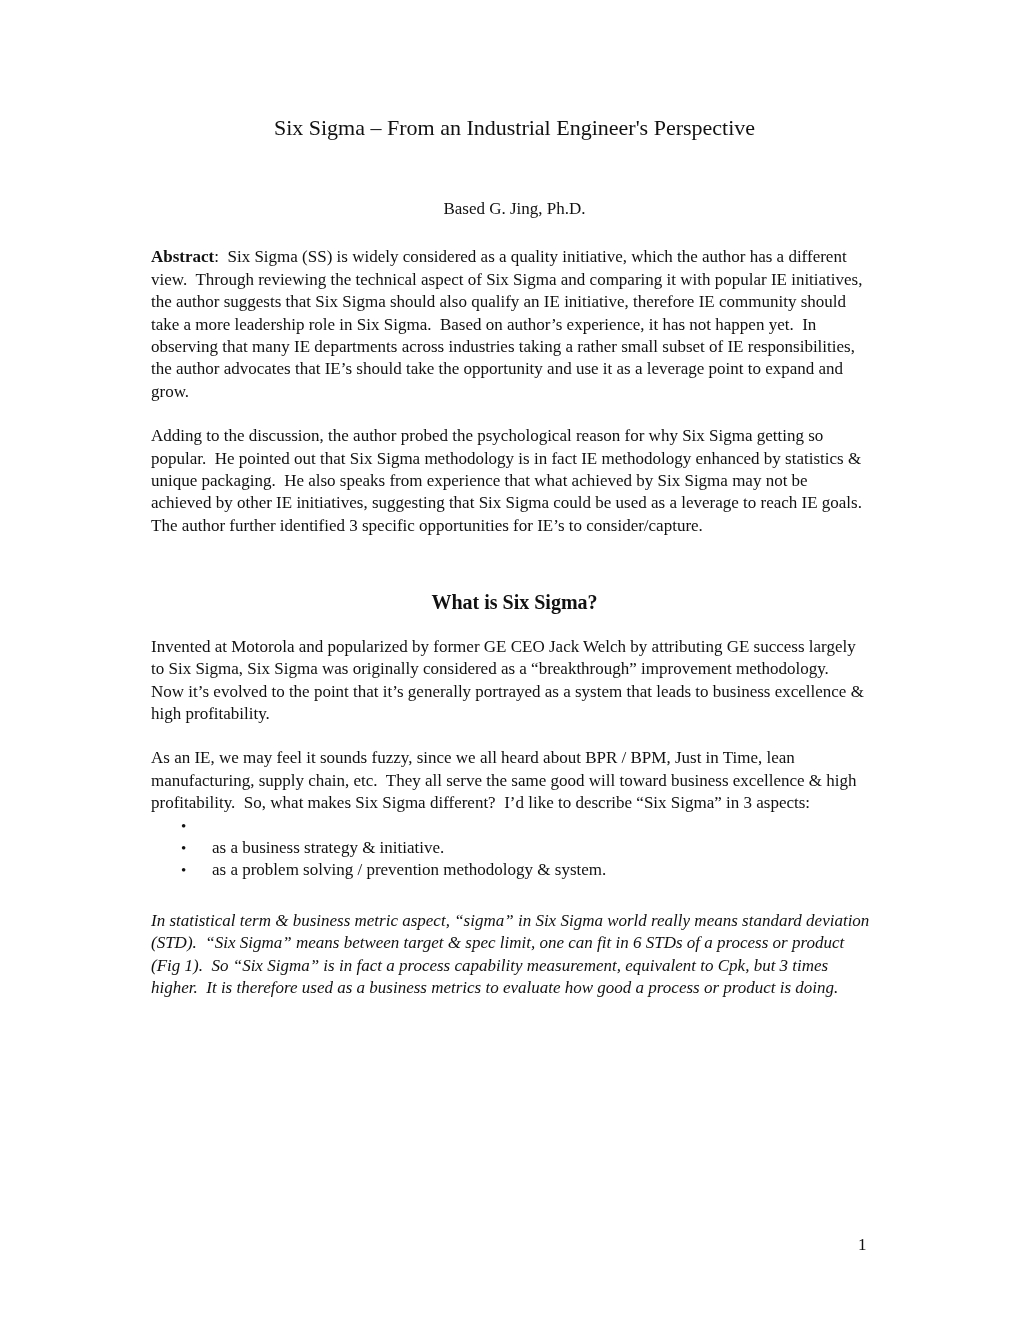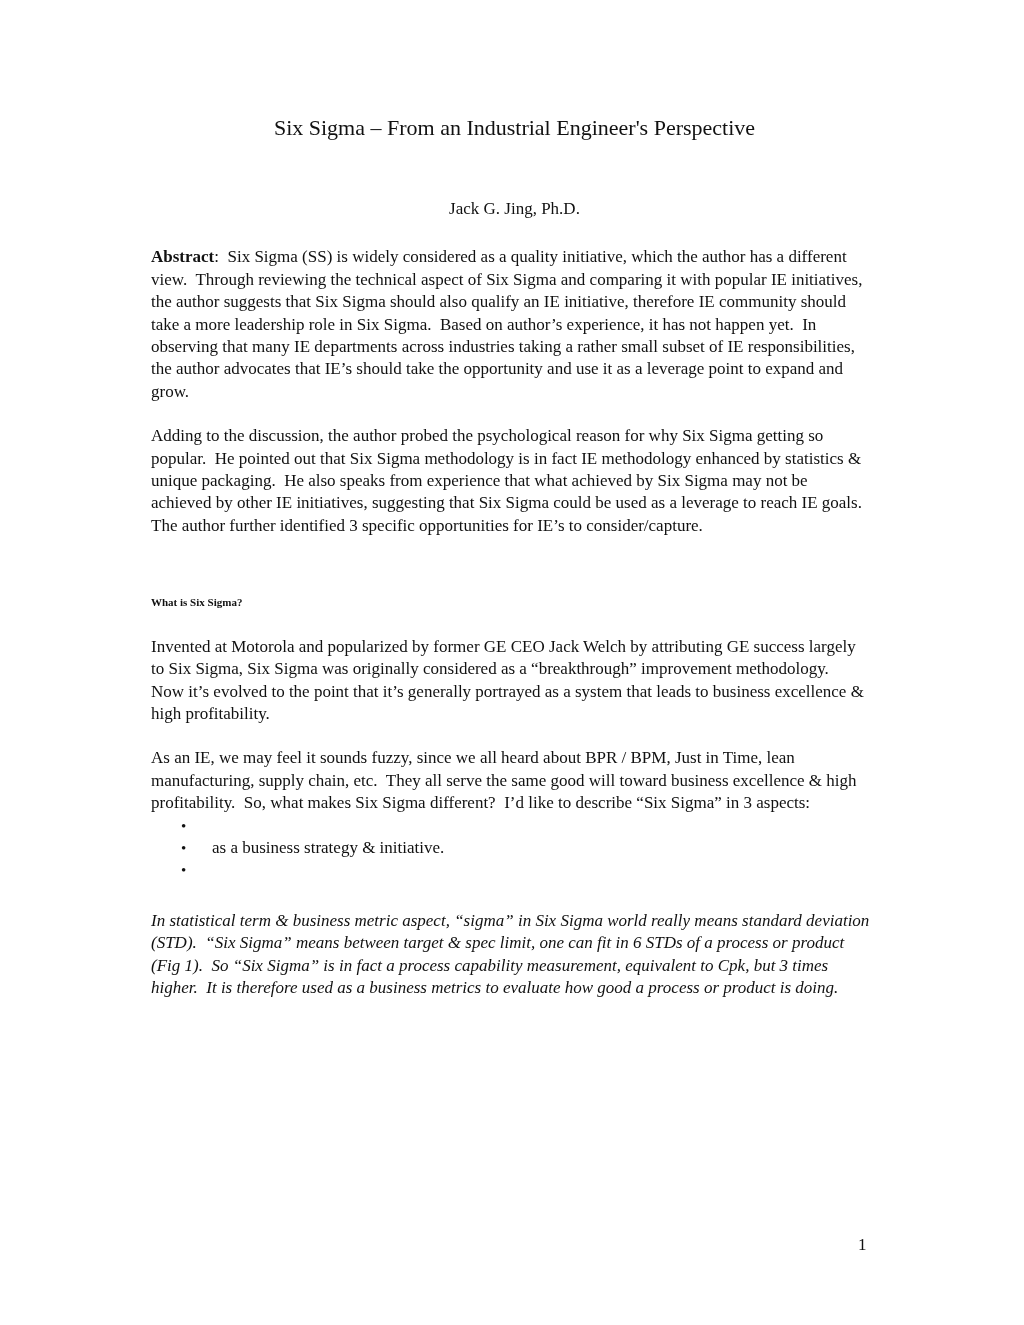--- a/index.html
+++ b/index.html
@@ -47,24 +47,25 @@
   }
   .para.stat {
     margin-top: 28px;
     font-style: italic;
   }
   .abstract-label {
     font-weight: bold;
   }
   .heading {
     margin: 54px 0 0 0;
-    font-size: 11px;
+    font-size: 20px;
     line-height: 22.4px;
     font-weight: bold;
     white-space: pre-wrap;
+    text-align: center;
   }
   .bullets {
     margin: 0;
     padding: 0;
     list-style: none;
   }
   .bullet-row {
     display: flex;
     align-items: baseline;
   }
@@ -87,21 +88,21 @@
   }
 </style>
 </head>
 <body>
 
 <div class="page">
   <div class="content">
 
     <h1 class="title">Six Sigma – From an Industrial Engineer's Perspective</h1>
 
-    <p class="author">Jack G. Jing, Ph.D.</p>
+    <p class="author">Based G. Jing, Ph.D.</p>
 
     <p class="para abstract"><span class="abstract-label">Abstract</span><span>:  Six Sigma (SS) is widely considered as a quality initiative, which the author has a different view.  Through reviewing the technical aspect of Six Sigma and comparing it with popular IE initiatives, the author suggests that Six Sigma should also qualify an IE initiative, therefore IE community should take a more leadership role in Six Sigma.  Based on author’s experience, it has not happen yet.  In observing that many IE departments across industries taking a rather small subset of IE responsibilities, the author advocates that IE’s should take the opportunity and use it as a leverage point to expand and grow.</span></p>
 
     <p class="para">Adding to the discussion, the author probed the psychological reason for why Six Sigma getting so popular.  He pointed out that Six Sigma methodology is in fact IE methodology enhanced by statistics &amp; unique packaging.  He also speaks from experience that what achieved by Six Sigma may not be achieved by other IE initiatives, suggesting that Six Sigma could be used as a leverage to reach IE goals.  The author further identified 3 specific opportunities for IE’s to consider/capture.</p>
 
     <h2 class="heading">What is Six Sigma?</h2>
 
     <p class="para">Invented at Motorola and popularized by former GE CEO Jack Welch by attributing GE success largely to Six Sigma, Six Sigma was originally considered as a “breakthrough” improvement methodology.  Now it’s evolved to the point that it’s generally portrayed as a system that leads to business excellence &amp; high profitability.</p>
 
     <p class="para">As an IE, we may feel it sounds fuzzy, since we all heard about BPR / BPM, Just in Time, lean manufacturing, supply chain, etc.  They all serve the same good will toward business excellence &amp; high profitability.  So, what makes Six Sigma different?  I’d like to describe “Six Sigma” in 3 aspects:</p>
@@ -109,20 +110,21 @@
     <ul class="bullets">
       <li class="bullet-row">
         <span class="bullet-dot">•</span>
       </li>
       <li class="bullet-row">
         <span class="bullet-dot">•</span>
         <span class="bullet-text">as a business strategy &amp; initiative.</span>
       </li>
       <li class="bullet-row">
         <span class="bullet-dot">•</span>
+        <span class="bullet-text">as a problem solving / prevention methodology &amp; system.</span>
       </li>
     </ul>
 
     <p class="para stat">In statistical term &amp; business metric aspect, “sigma” in Six Sigma world really means standard deviation (STD).  “Six Sigma” means between target &amp; spec limit, one can fit in 6 STDs of a process or product (Fig 1).  So “Six Sigma” is in fact a process capability measurement, equivalent to Cpk, but 3 times higher.  It is therefore used as a business metrics to evaluate how good a process or product is doing.</p>
 
   </div>
 
   <div class="page-number">1</div>
 </div>
 

